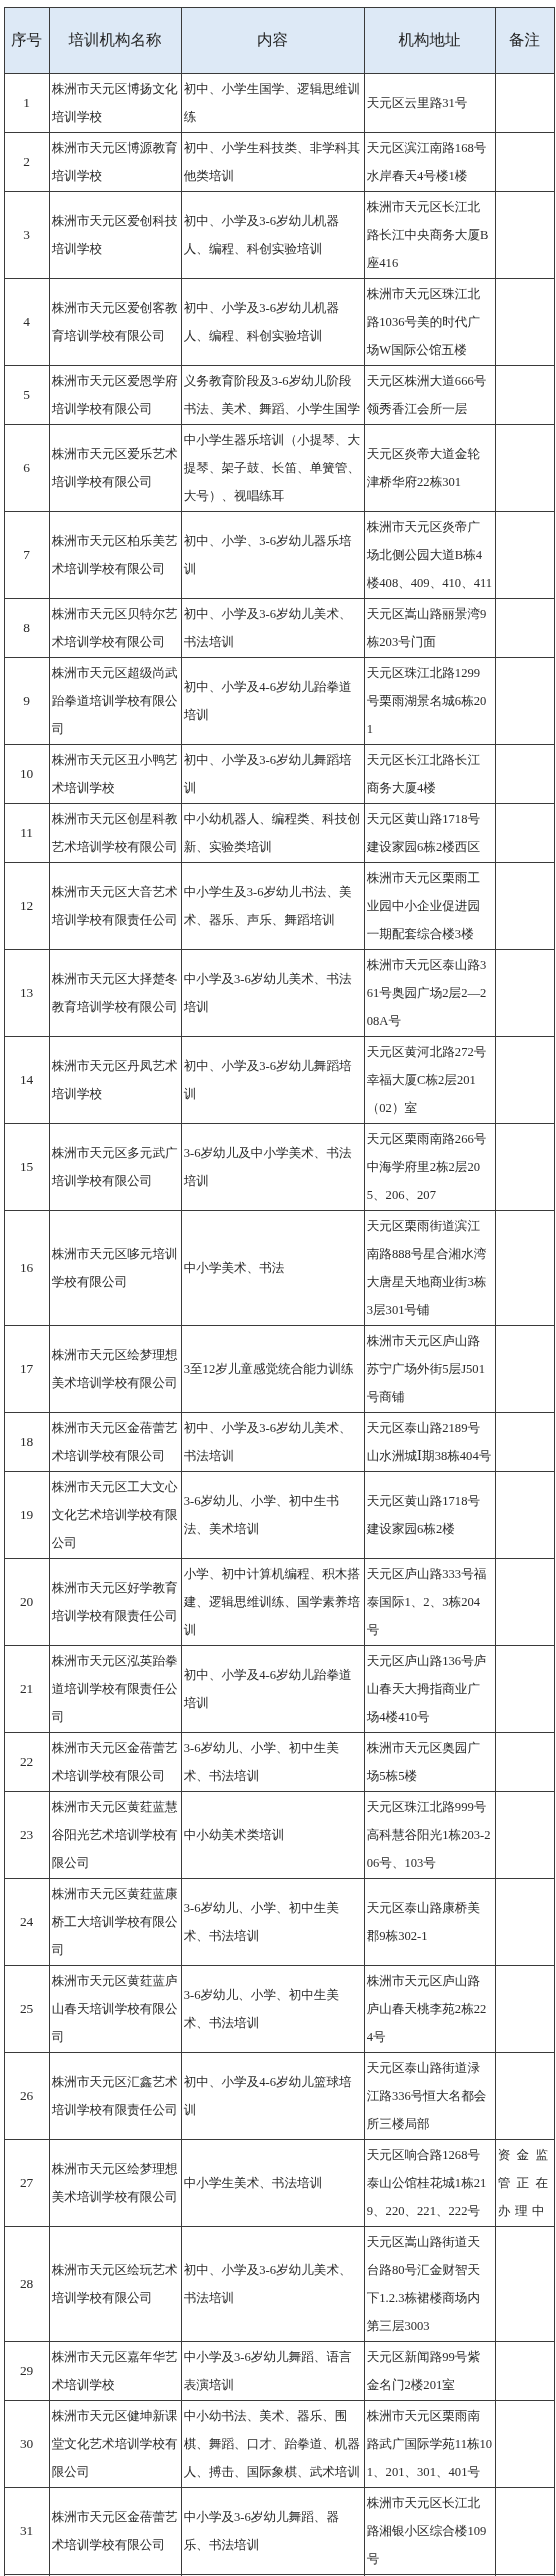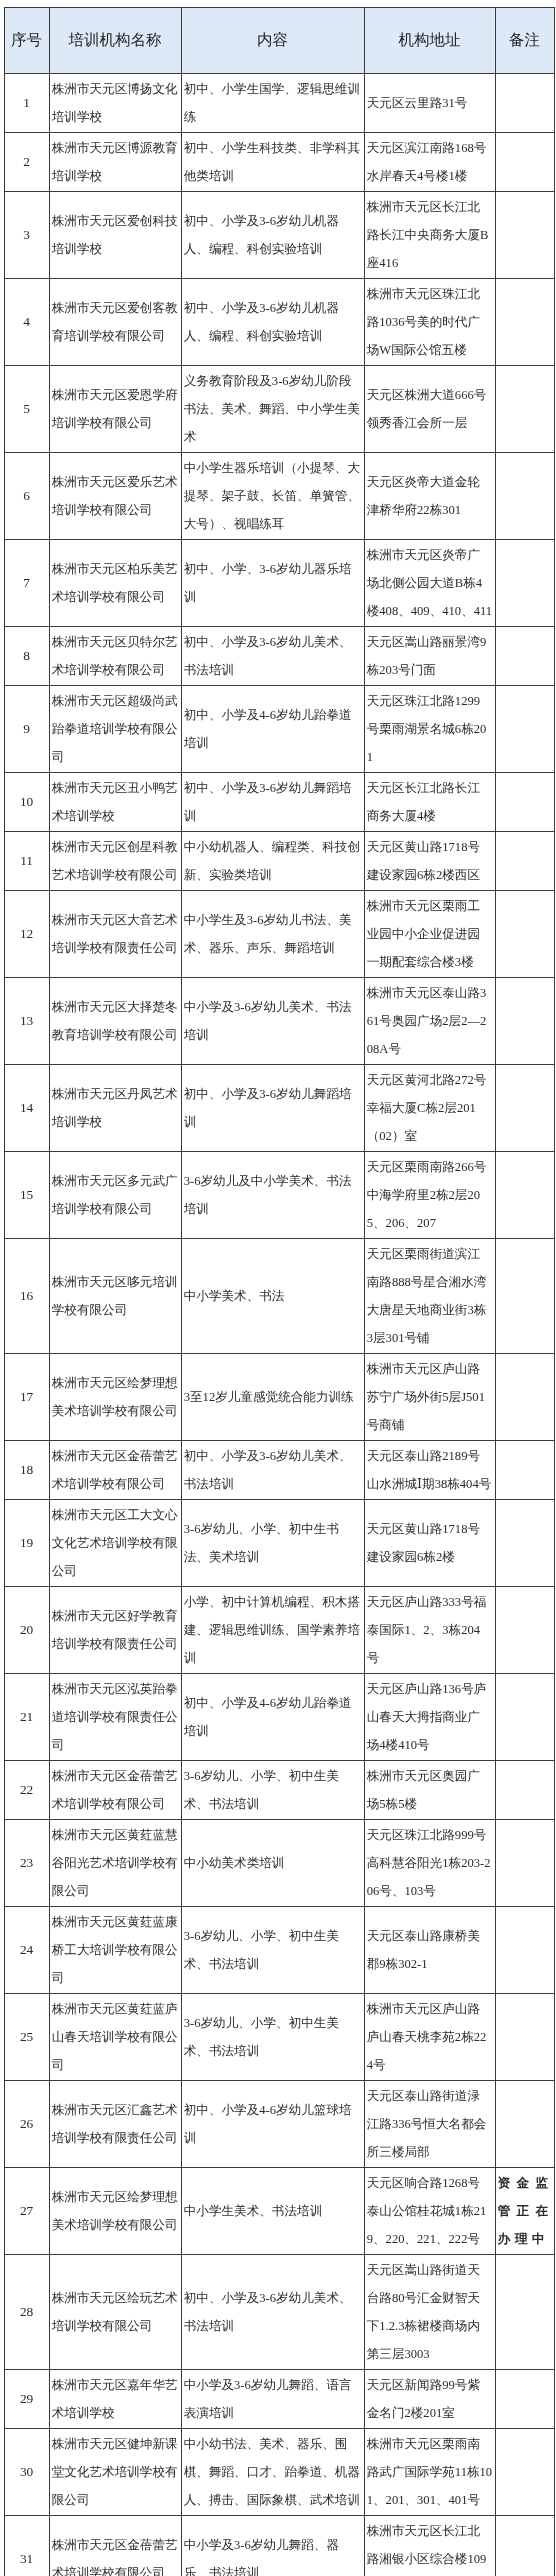--- a/index.html
+++ b/index.html
@@ -38,21 +38,20 @@
   }
   table.list tbody td.no {
     text-align: center;
     font-size: 13.4px;
   }
   table.list tbody td.note {
     text-align: justify;
     text-align-last: left;
     letter-spacing: 4.6px;
     padding: 0 1px 0 2.1px;
-    font-weight: bold;
   }
   table.list tbody tr { min-height: 55px; }
   table.list tbody td.content, table.list tbody td.name, table.list tbody td.addr { padding-top: 1px; padding-bottom: 1px; }
 </style>
 </head>
 <body>
 
 <div class="wrap">
   <table class="list">
     <colgroup>
@@ -96,21 +95,21 @@
         <tr>
           <td class="no">4</td>
           <td class="name">株洲市天元区爱创客教育培训学校有限公司</td>
           <td class="content">初中、小学及3-6岁幼儿机器人、编程、科创实验培训</td>
           <td class="addr">株洲市天元区珠江北路1036号美的时代广场W国际公馆五楼</td>
           <td class="note"></td>
         </tr>
         <tr>
           <td class="no">5</td>
           <td class="name">株洲市天元区爱恩学府培训学校有限公司</td>
-          <td class="content">义务教育阶段及3-6岁幼儿阶段书法、美术、舞蹈、中小学生美术</td>
+          <td class="content">义务教育阶段及3-6岁幼儿阶段书法、美术、舞蹈、小学生国学</td>
           <td class="addr">天元区株洲大道666号领秀香江会所一层</td>
           <td class="note"></td>
         </tr>
         <tr>
           <td class="no">6</td>
           <td class="name">株洲市天元区爱乐艺术培训学校有限公司</td>
           <td class="content">中小学生器乐培训（小提琴、大提琴、架子鼓、长笛、单簧管、大号）、视唱练耳</td>
           <td class="addr">天元区炎帝大道金轮津桥华府22栋301</td>
           <td class="note"></td>
         </tr>

